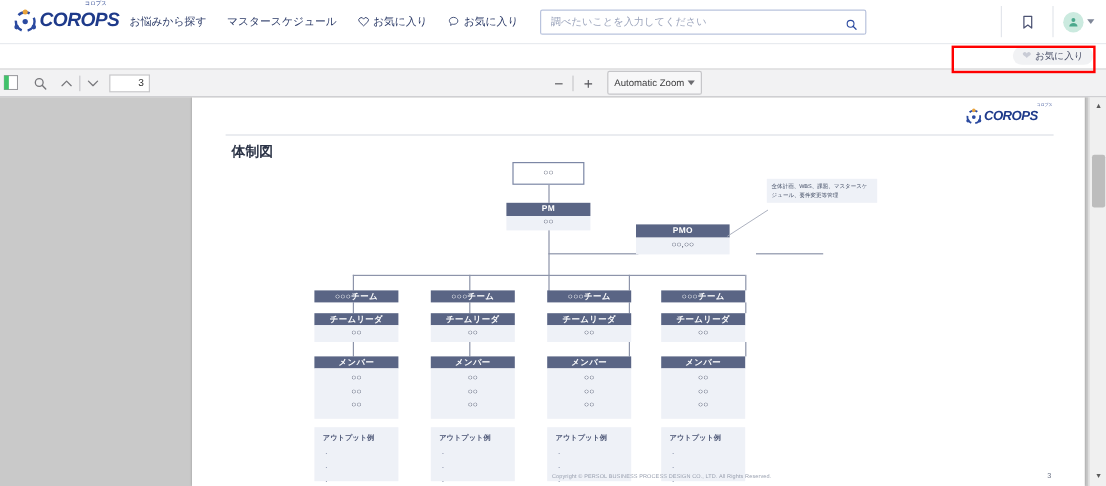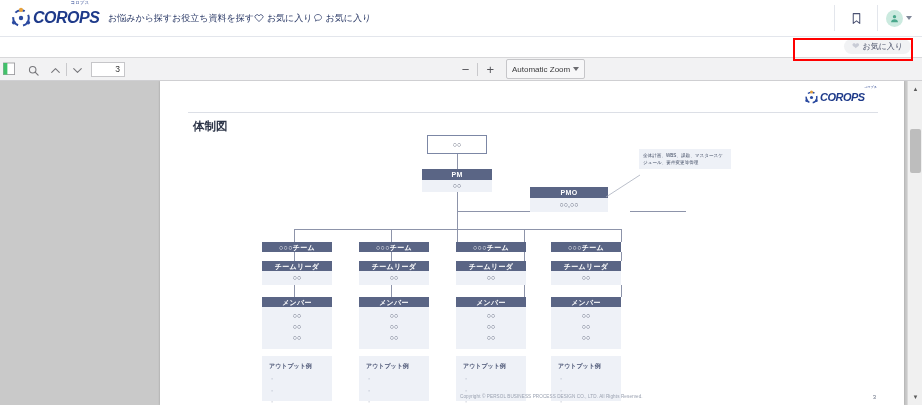--- a/index.html
+++ b/index.html
@@ -26,21 +26,21 @@
   .logo-text {
     font-family: "Liberation Sans", sans-serif;
     font-weight: bold; font-style: italic;
     font-size: 16px; color: #1e3a8a; letter-spacing: -0.5px;
     margin-left: 1px; line-height: 1;
   }
   .logo-ruby {
     position: absolute; right: 1px; top: -3px;
     font-size: 4.5px; color: #1e3a8a; letter-spacing: 0px;
   }
-  .nav-items { display: flex; align-items: center; margin-left: 18px; }
+  .nav-items { display: flex; align-items: center; margin-left: 18px; gap: 17px; }
   .nav-item {
     font-size: 9px; color: #2b3a67; white-space: nowrap;
     display: flex; align-items: center; gap: 3px; cursor: pointer;
   }
   .nav-ic { width: 10px; height: 10px; display: inline-block; }
 
   .searchbox {
     margin-left: 18px; width: 272px; height: 21px;
     border: 1px solid #b9c3dd; border-radius: 2px; background: #fff;
     display: flex; align-items: center; padding: 0 6px; position: relative;
@@ -215,21 +215,21 @@
       <span class="logo-ruby">コロプス</span>
     </div>
 
     <div class="nav-items">
 
       <div class="nav-item">
         <span>お悩みから探す</span>
       </div>
 
       <div class="nav-item">
-        <span>お役立ち資料を探す</span>
+        <span>マスタースケジュール</span>
       </div>
 
       <div class="nav-item">
         <span class="nav-ic">
           <svg viewBox="0 0 24 24" width="10" height="10">
             <path d="M12 20.5 3.6 12.3a5 5 0 1 1 8.4-5.2 5 5 0 1 1 8.4 5.2Z" fill="none" stroke="#2b3a67" stroke-width="1.8"></path>
           </svg>
         </span>
         <span>お気に入り</span>
       </div>
@@ -237,20 +237,29 @@
       <div class="nav-item">
         <span class="nav-ic">
           <svg viewBox="0 0 24 24" width="10" height="10">
             <path d="M12 3.5c-4.7 0-8.5 3-8.5 6.8 0 2.2 1.3 4.2 3.3 5.4l-.9 3.9 4-2.3c.7.1 1.4.2 2.1.2 4.7 0 8.5-3 8.5-6.8S16.7 3.5 12 3.5Z" fill="none" stroke="#2b3a67" stroke-width="1.7"></path>
           </svg>
         </span>
         <span>お気に入り</span>
       </div>
     </div>
 
+    <div class="searchbox">
+      <input type="text" placeholder="調べたいことを入力してください" style="">
+      <span class="search-ic">
+        <svg viewBox="0 0 24 24" width="11" height="11">
+          <circle cx="10.5" cy="10.5" r="6.2" fill="none" stroke="#2b4aa0" stroke-width="2"></circle>
+          <line x1="15" y1="15" x2="20.5" y2="20.5" stroke="#2b4aa0" stroke-width="2.2" stroke-linecap="round"></line>
+        </svg>
+      </span>
+    </div>
 
     <div class="nav-right">
       <div class="nav-div"></div>
       <div class="nav-ricon">
         <svg viewBox="0 0 24 24" width="13" height="15">
           <path d="M6 3h12v18l-6-4.6L6 21Z" fill="none" stroke="#4b5272" stroke-width="1.9" stroke-linejoin="round"></path>
         </svg>
       </div>
       <div class="nav-div"></div>
       <div class="avatar-cell">

